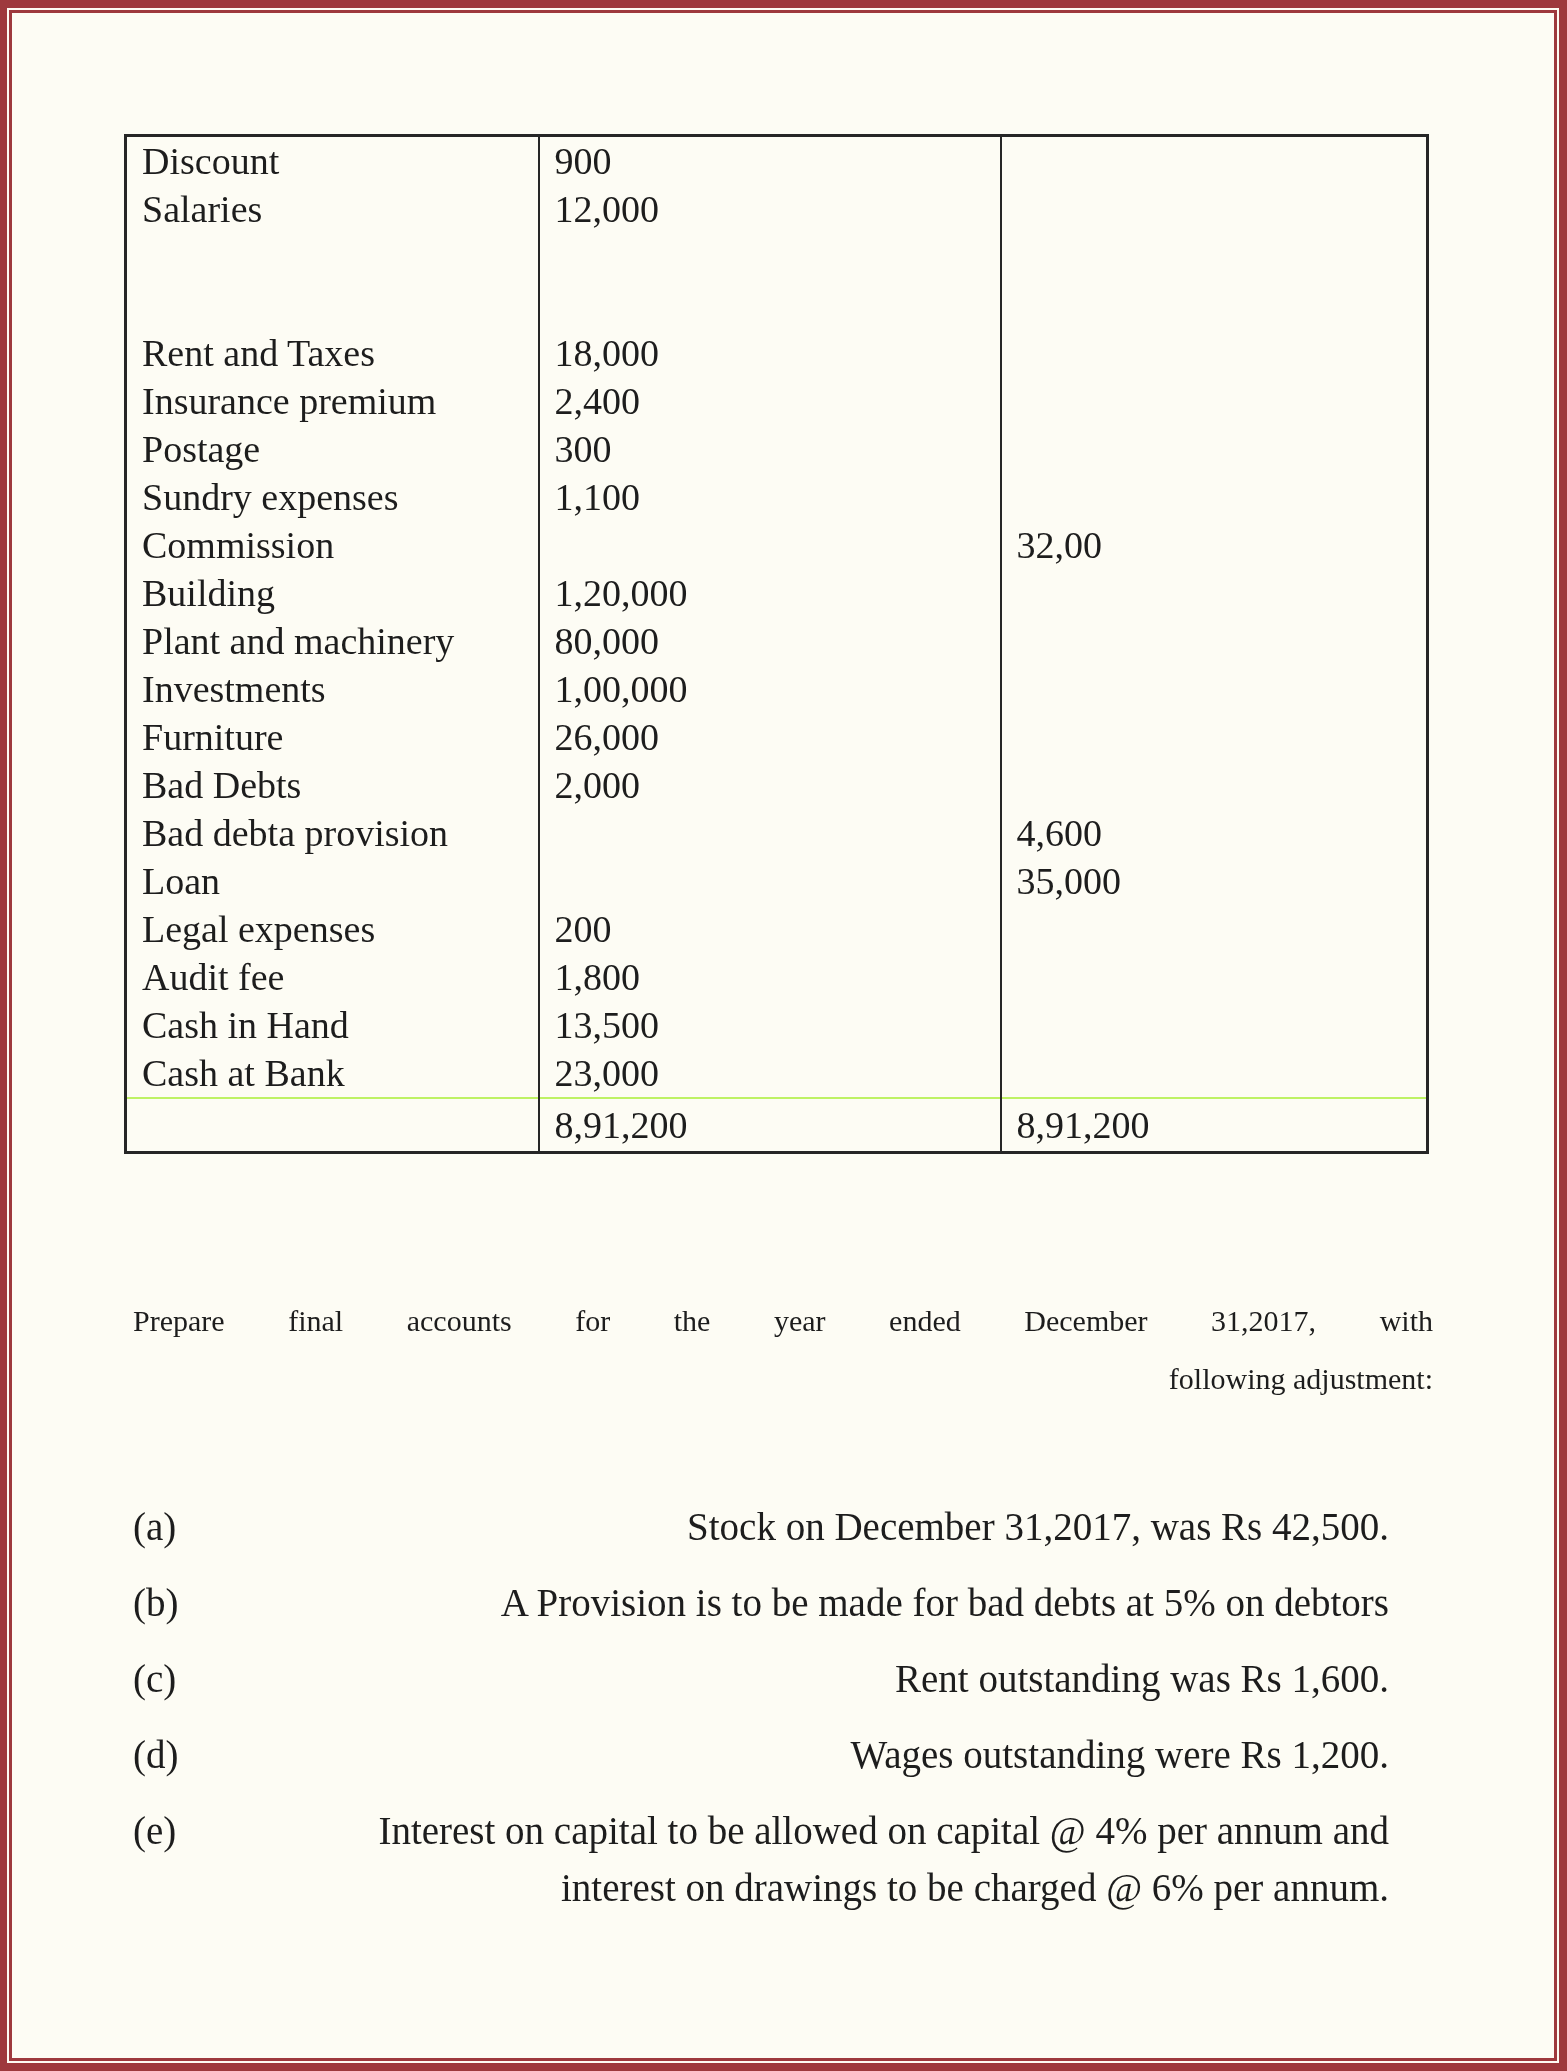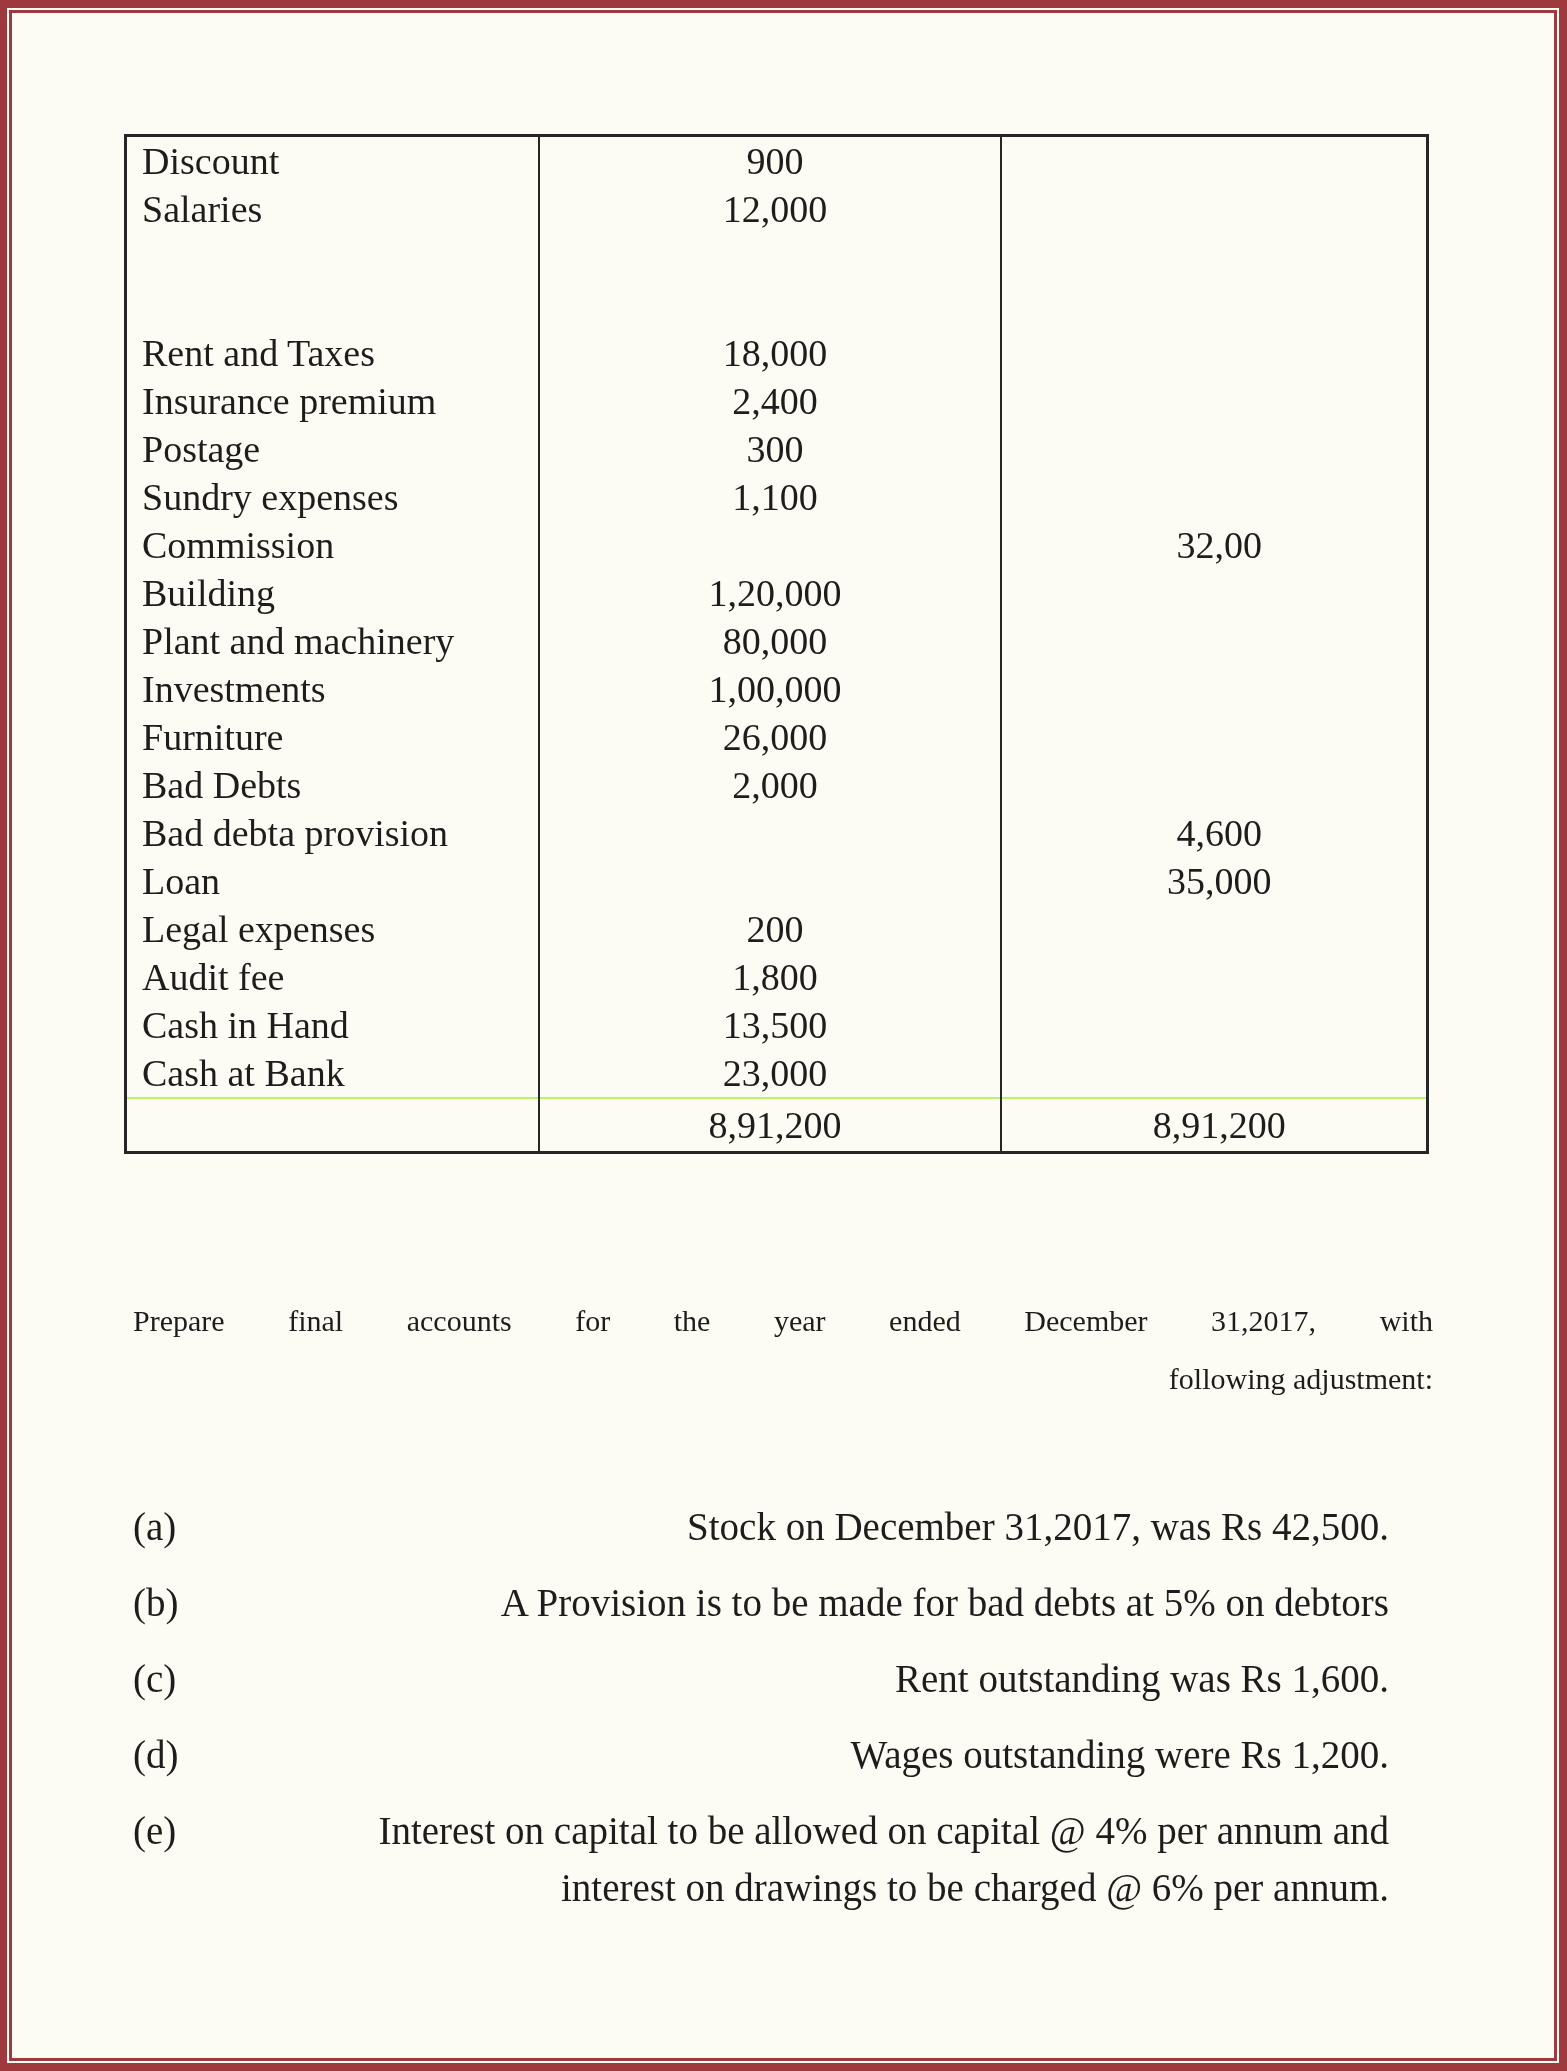--- a/index.html
+++ b/index.html
@@ -34,21 +34,21 @@
   }
   table.tb td {
     font-size: 38px;
     line-height: 48px;
     height: 48px;
     padding: 0 4px 0 15px;
     white-space: nowrap;
     overflow: hidden;
     vertical-align: middle;
   }
-  table.tb td + td { border-left: 2px solid #262626; text-align: center; }
+  table.tb td + td { border-left: 2px solid #262626; }
   table.tb tr.total-row td {
     border-top: 2px solid #bef264;
     height: 52px;
     line-height: 52px;
   }
 
   
   .instruction {
     position: absolute;
     left: 133px; top: 1292px;

